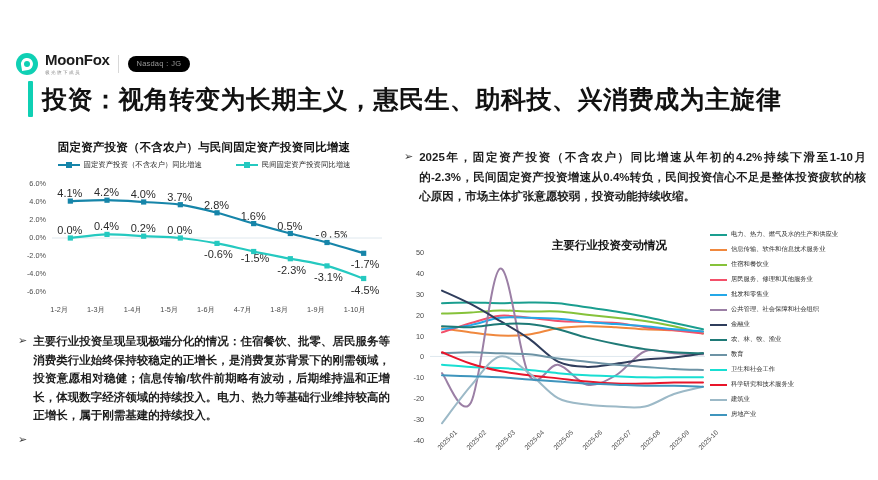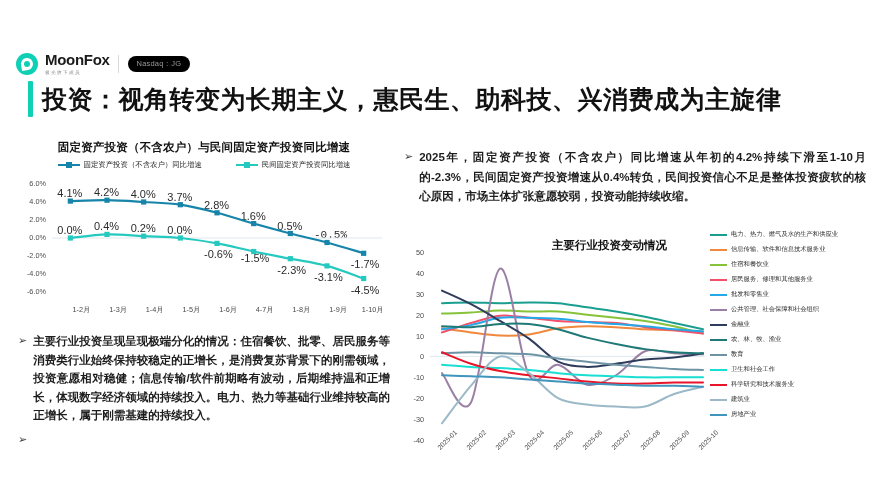--- a/index.html
+++ b/index.html
@@ -42,21 +42,21 @@
   
   .left-panel{position:absolute;left:18px;top:96px;width:372px;}
   .lchart-title{font-size:11.5px;font-weight:bold;color:#111;text-align:center;
     letter-spacing:.2px;margin-bottom:5px;}
   .lchart-legend{display:flex;justify-content:center;gap:34px;margin-bottom:4px;}
   .lg-item{display:flex;align-items:center;gap:4px;font-size:7.4px;color:#2b2b2b;}
   .lg-line{width:22px;height:2px;position:relative;}
   .lg-line i{position:absolute;left:8px;top:-2px;width:6px;height:6px;display:block;}
   .lchart-area{position:relative;height:140px;margin-top:2px;}
   .ytick{position:absolute;left:0;font-size:7.3px;color:#4a4a4a;width:28px;text-align:right;}
-  .xtick{position:absolute;bottom:-1px;font-size:7.3px;color:#4a4a4a;text-align:right;width:40px;}
+  .xtick{position:absolute;bottom:-1px;font-size:7.3px;color:#4a4a4a;text-align:left;width:40px;}
   .dlabel{position:absolute;font-size:11px;color:#2b2b2b;white-space:nowrap;}
 
   
   .right-text{position:absolute;left:404px;top:104px;width:462px;}
   .right-text .body{font-size:11.5px;line-height:19.5px;}
 
   
   .rchart{position:absolute;left:400px;top:186px;width:470px;height:268px;}
   .rchart-title{position:absolute;left:152px;top:8px;font-size:11.5px;font-weight:bold;color:#111;}
   .r-ytick{position:absolute;font-size:7.3px;color:#4a4a4a;text-align:right;width:24px;}

